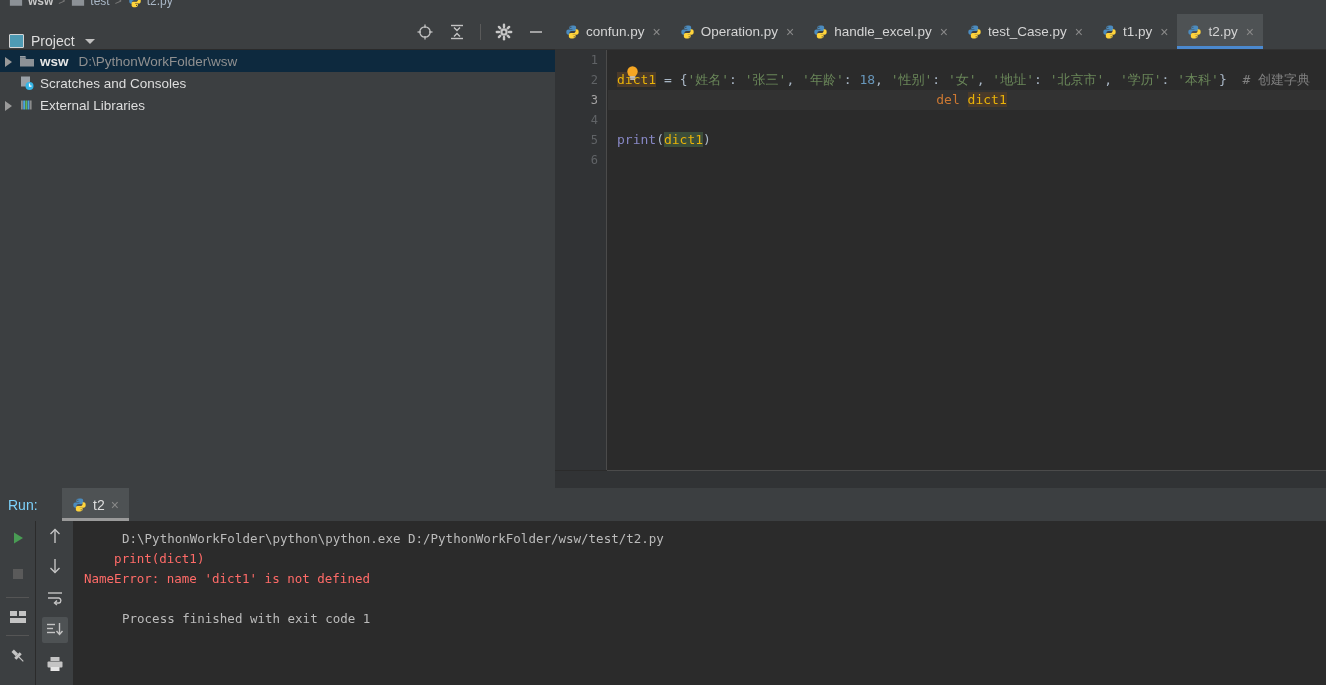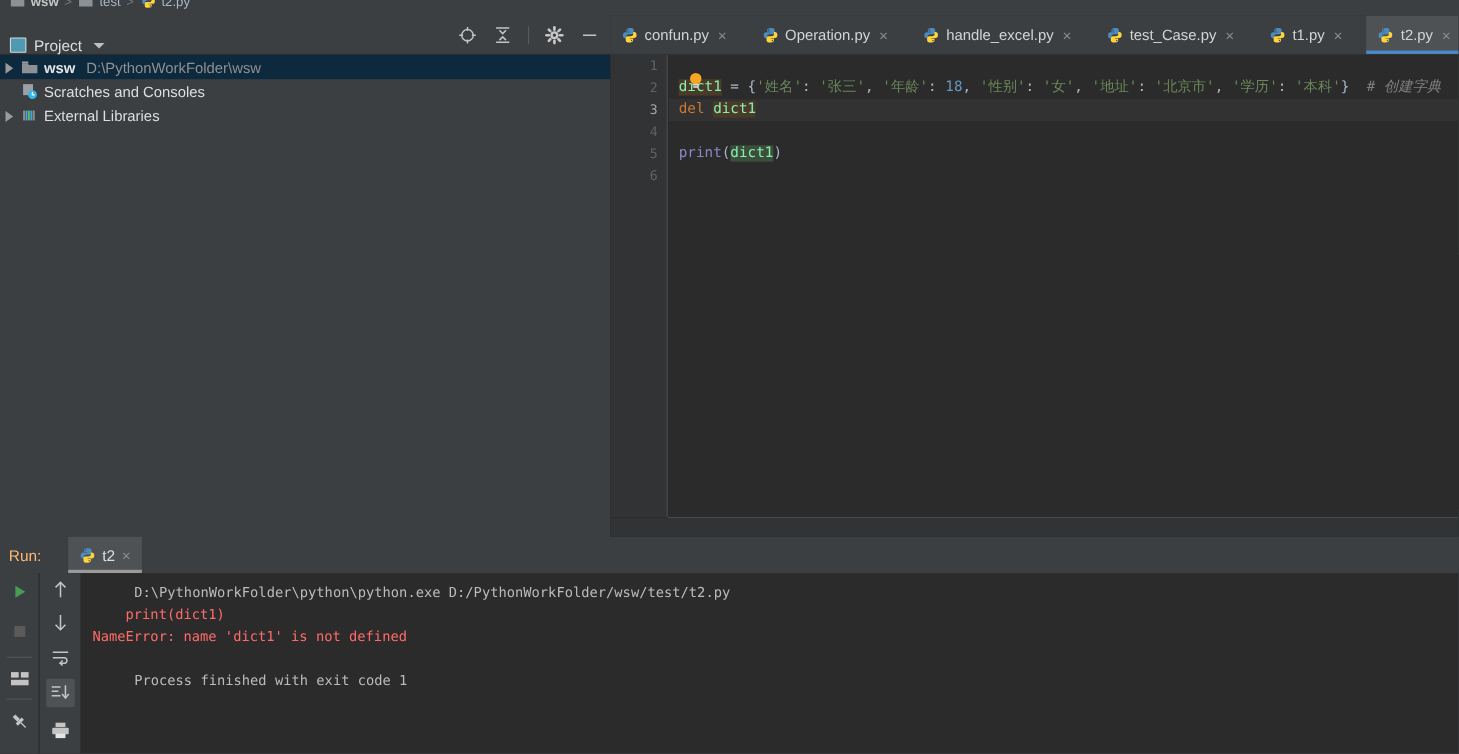--- a/index.html
+++ b/index.html
@@ -79,21 +79,20 @@
 
   
   .editor-area {
     position: absolute; left: 555px; top: 14px; width: 771px; height: 474px;
     background: #2b2b2b;
   }
   .tabbar {
     height: 36px; width: 100%; background: #3c3f41;
     display: flex; align-items: stretch; overflow: hidden;
     border-bottom: 1px solid #323232;
-    gap: 13px;
   }
   .tab {
     display: flex; align-items: center; gap: 6px;
     padding: 0 9px 0 10px; font-size: 13.5px; color: #d4d4d4;
     position: relative; white-space: nowrap; cursor: default;
   }
   .tab.active { background: #4e5254; }
   .tab.active::after {
     content: ''; position: absolute; left: 0; right: 0; bottom: 0;
     height: 3px; background: #4b89cf;
@@ -124,22 +123,22 @@
   }
   .cline {
     position: absolute; left: 0; right: 0; height: 20px; line-height: 20px;
     padding-left: 9px; white-space: pre;
   }
   .cline.current { background: #323232; }
   .kw  { color: #cc7832; }
   .str { color: #6a8759; }
   .num { color: #6897bb; }
   .fn  { color: #8888c6; }
-  .plain { color: #86efac; }
-  .cmt { color: #808080; font-style: italic; }
+  .plain { color: #eab308; }
+  .cmt { color: #808080; }
   .punct { color: #a9b7c6; }
   .ident-hl { background: #3b4e3b; }
   .ident-warn { background: #4a3a2a; }
   .bulb {
     position: absolute; width: 13px; height: 16px;
   }
   .editor-rightpane-border {
     position: absolute; left: 52px; top: 420px; width: 719px; height: 1px;
     background: #4b4b4b;
   }
@@ -151,21 +150,21 @@
   
   .run-panel {
     position: absolute; left: 0; top: 488px; width: 1326px; height: 197px;
     background: #3c3f41;
   }
   .run-header {
     position: relative; height: 33px; width: 100%;
     display: flex; align-items: center;
   }
   .run-label {
-    padding-left: 8px; font-size: 14px; color: #fdba74; width: 62px;
+    padding-left: 8px; font-size: 14px; color: #7dd3fc; width: 62px;
   }
   .run-tab {
     height: 33px; display: flex; align-items: center; gap: 6px;
     padding: 0 10px; background: #4e5254; position: relative;
     font-size: 14px; color: #dedede; text-align: right;
   }
   .run-tab::after {
     content: ''; position: absolute; left: 0; right: 0; bottom: 0;
     height: 3px; background: #9a9a9a;
   }
@@ -374,21 +373,21 @@
           <div class="gutter-num" style="top: 0px;">1</div>
           <div class="gutter-num" style="top: 20px;">2</div>
           <div class="gutter-num cur" style="top: 40px;">3</div>
           <div class="gutter-num" style="top: 60px;">4</div>
           <div class="gutter-num" style="top: 80px;">5</div>
           <div class="gutter-num" style="top: 100px;">6</div>
         </div>
       <div class="code" id="editor-code">
           <div class="cline" style="top: 0px;"></div>
           <div class="cline" style="top: 20px;"><span class="plain ident-warn">dict1</span><span class="punct"> = </span><span class="punct">{</span><span class="str">'姓名'</span><span class="punct">: </span><span class="str">'张三'</span><span class="punct">, </span><span class="str">'年龄'</span><span class="punct">: </span><span class="num">18</span><span class="punct">, </span><span class="str">'性别'</span><span class="punct">: </span><span class="str">'女'</span><span class="punct">, </span><span class="str">'地址'</span><span class="punct">: </span><span class="str">'北京市'</span><span class="punct">, </span><span class="str">'学历'</span><span class="punct">: </span><span class="str">'本科'</span><span class="punct">}</span><span class="cmt">  # 创建字典</span></div>
-          <div class="cline current" style="top: 40px;"><span class="kw">del</span><span class="punct"> </span><span class="plain ident-warn">dict1</span></div>
+          <div class="cline current" style="top: 40px; text-align: center;"><span class="kw">del</span><span class="punct"> </span><span class="plain ident-warn">dict1</span></div>
           <div class="cline" style="top: 60px;"></div>
           <div class="cline" style="top: 80px;"><span class="fn">print</span><span class="punct">(</span><span class="plain ident-hl">dict1</span><span class="punct">)</span></div>
           <div class="cline" style="top: 100px;"></div>
         </div>
       <div class="editor-rightpane-border"></div>
       <div class="editor-bottomstrip"></div>
 
       <span class="bulb" style="left:71px; top:16px;">
         <svg width="13" height="16" viewBox="0 0 13 16">
           <circle cx="6.5" cy="5.5" r="5.2" fill="#f5a623"></circle>

